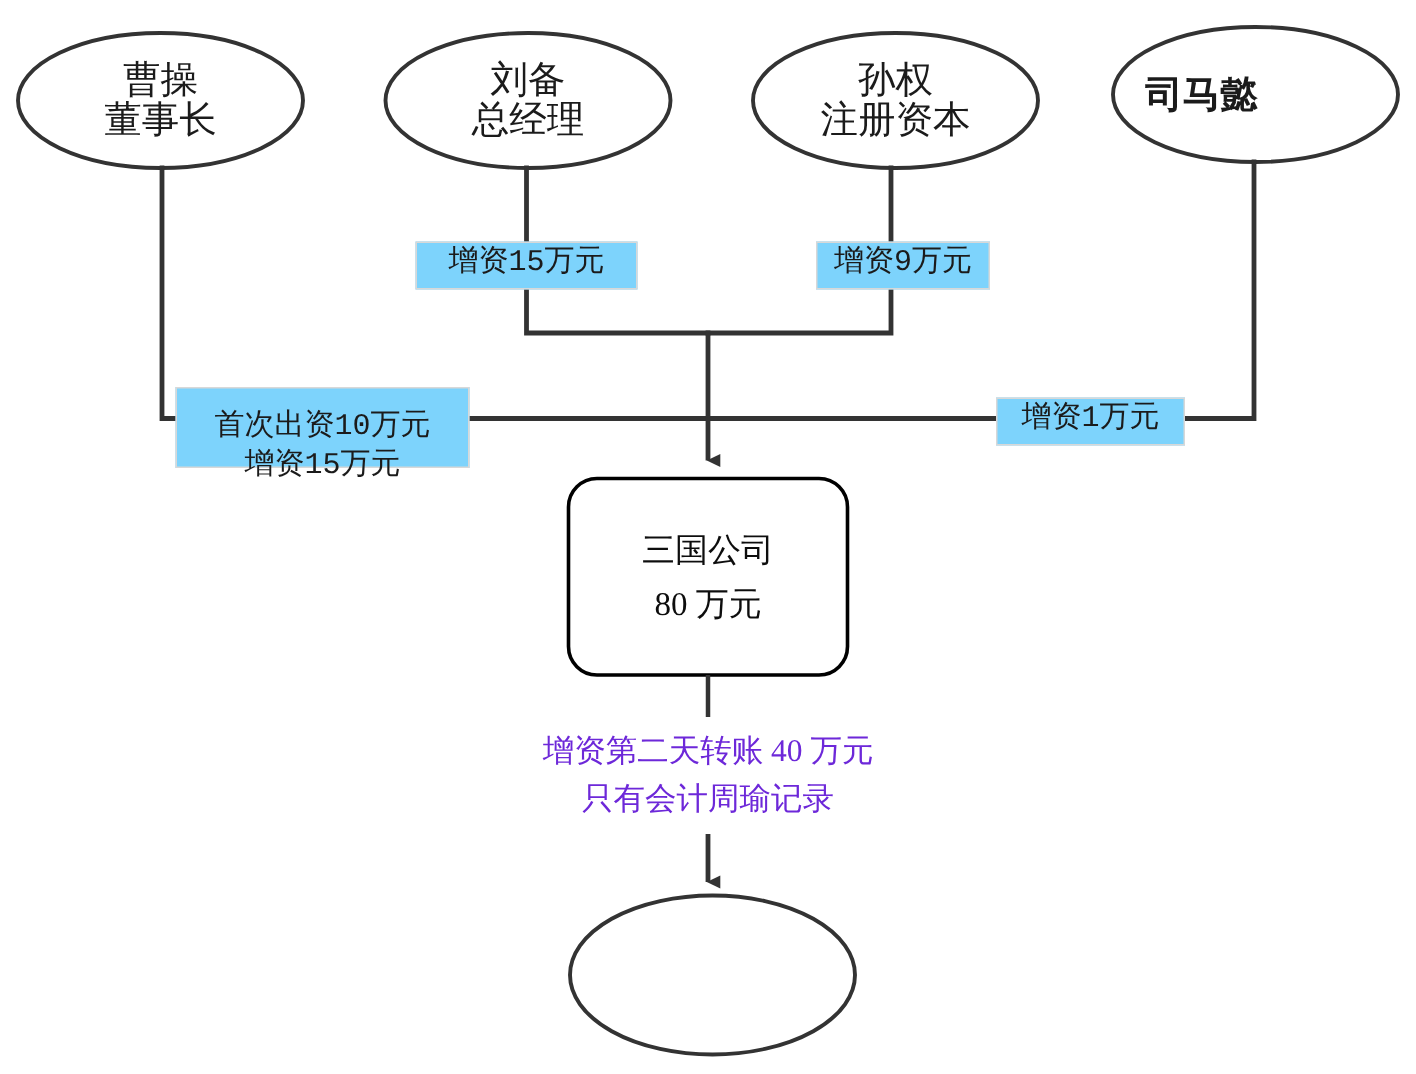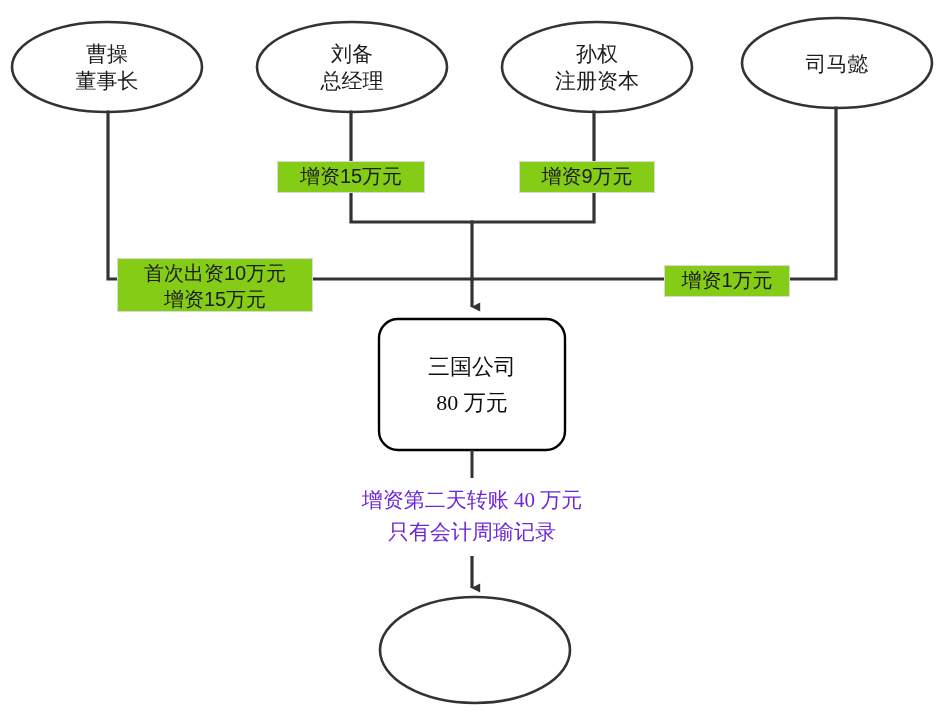--- a/index.html
+++ b/index.html
@@ -29,37 +29,37 @@
     position: absolute;
     display: flex;
     flex-direction: column;
     align-items: center;
     justify-content: center;
     text-align: center;
     pointer-events: none;
   }
   .ellipse-label {
     font-family: "Liberation Sans", "DejaVu Sans", sans-serif;
-    font-size: 21px;
+    font-size: 25px;
     line-height: 27px;
     color: #1b1b1b;
     white-space: nowrap;
   }
   .company-label {
     font-family: "Liberation Serif", "DejaVu Serif", serif;
     font-size: 22px;
     line-height: 36px;
     color: #0d0d0d;
     white-space: nowrap;
   }
   .edge-label {
     position: absolute;
-    background: #84cc16;
+    background: #7dd3fc;
     border: 1px solid #d8d8d8;
-    font-family: Liberation Sans, sans-serif;
+    font-family: Liberation Mono, monospace;
     font-size: 20px;
     line-height: 26px;
     color: #1b1b1b;
     text-align: center;
     white-space: nowrap;
     padding: 1px 3px;
     box-sizing: border-box;
   }
   .free-note {
     position: absolute;
@@ -118,35 +118,35 @@
   <div class="node-text" style="left:257px; top:22px; width:190px; height:90px;">
     <span class="ellipse-label">刘备</span>
     <span class="ellipse-label">总经理</span>
   </div>
 
   <div class="node-text" style="left:502px; top:22px; width:190px; height:90px;">
     <span class="ellipse-label">孙权</span>
     <span class="ellipse-label">注册资本</span>
   </div>
 
-  <div class="node-text" style="left:742px; top:18px; width:190px; height:90px;">
+  <div class="node-text" style="left:706px; top:18px; width:190px; height:90px;font-weight:bold;">
     <span class="ellipse-label">司马懿</span>
   </div>
 
 
   <div class="node-text" style="left:379px; top:319px; width:186px; height:131px;">
     <span class="company-label">三国公司</span>
     <span class="company-label">80 万元</span>
   </div>
 
   <div class="edge-label" style="left:277px; top:161px; width:148px; height:32px;">增资15万元</div>
 
-  <div class="edge-label" style="left:519px; top:161px; width:136px; height:32px;">增资9万元</div>
+  <div class="edge-label" style="left:544px; top:161px; width:116px; height:32px;">增资9万元</div>
 
-  <div class="edge-label" style="left:117px; top:258px; width:196px; height:54px; padding-top:1px;">
+  <div class="edge-label" style="left:117px; top:258px; width:196px; height:54px; padding-top:13px;">
     <div>首次出资10万元</div>
     <div>增资15万元</div>
   </div>
 
   <div class="edge-label" style="left:652px; top:265px; width:126px; height:32px;margin-left:12px;">增资1万元</div>
 
   <div class="free-note" style="left:272px; top:484px; width:400px;">
     <div>增资第二天转账 40 万元</div>
     <div>只有会计周瑜记录</div>
   </div>

